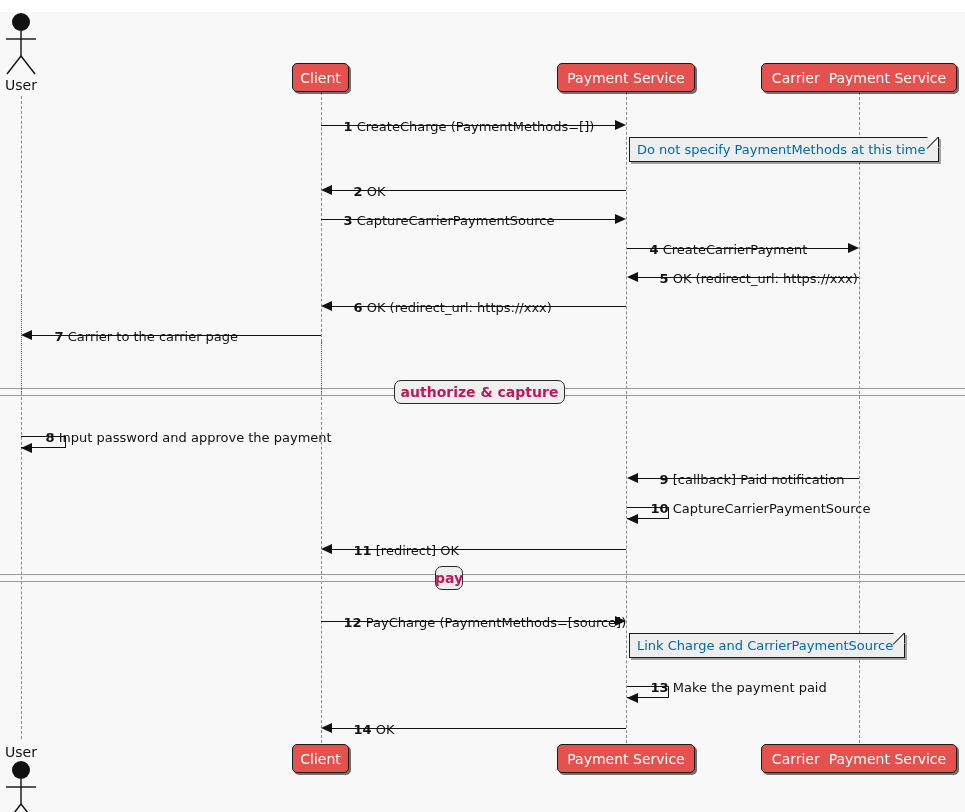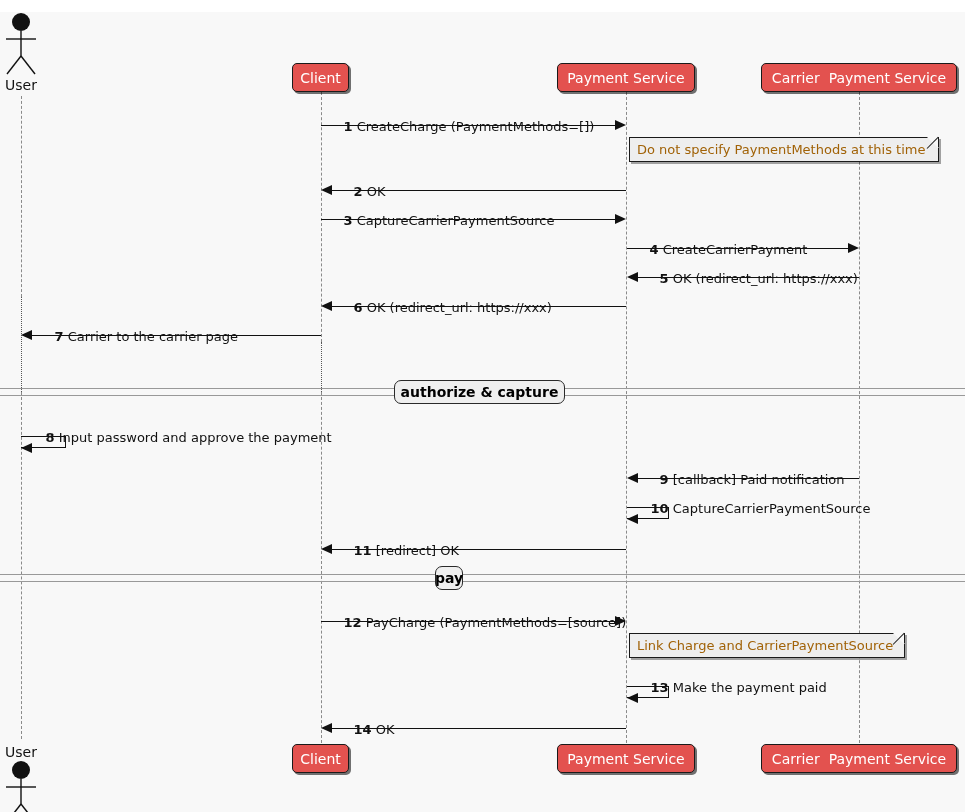--- a/index.html
+++ b/index.html
@@ -90,21 +90,21 @@
     border-bottom: 1.4px solid #111111;
     border-left: none;
   }
   
   .note {
     position: absolute;
     box-sizing: border-box;
     background: #EEEEEE;
     border: 1.4px solid #1a1a1a;
     font-size: 13px;
-    color: #a16207;
+    color: #0369a1;
     white-space: pre;
     display: flex;
     align-items: center;
     padding-left: 7px;
     box-shadow: 2px 2px 0 rgba(0,0,0,0.35);
   }
   .note-fold {
     position: absolute;
     width: 0;
     height: 0;
@@ -119,21 +119,21 @@
     border-top: 1.5px solid #999999;
   }
   .divider-label {
     position: absolute;
     box-sizing: border-box;
     background: #EFEFEF;
     border: 1.5px solid #2a2a2a;
     border-radius: 7px;
     font-size: 14px;
     font-weight: bold;
-    color: #000000;
+    color: #be185d;
     display: flex;
     align-items: center;
     justify-content: center;
     white-space: pre;
   }
 </style>
 </head>
 <body>
 
 <div id="diagram">

